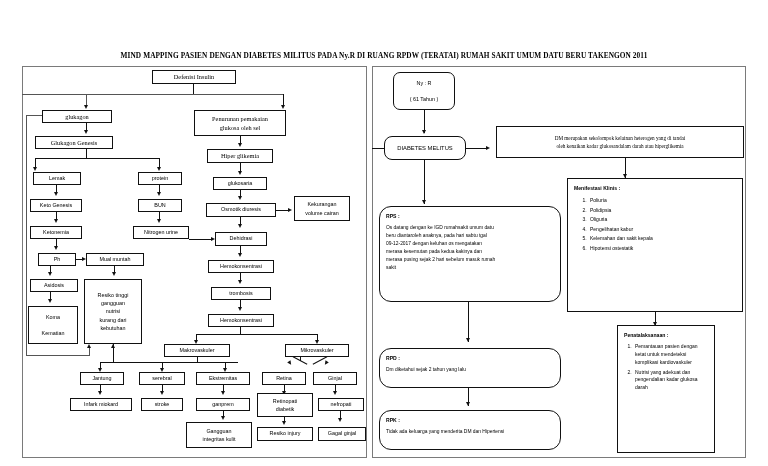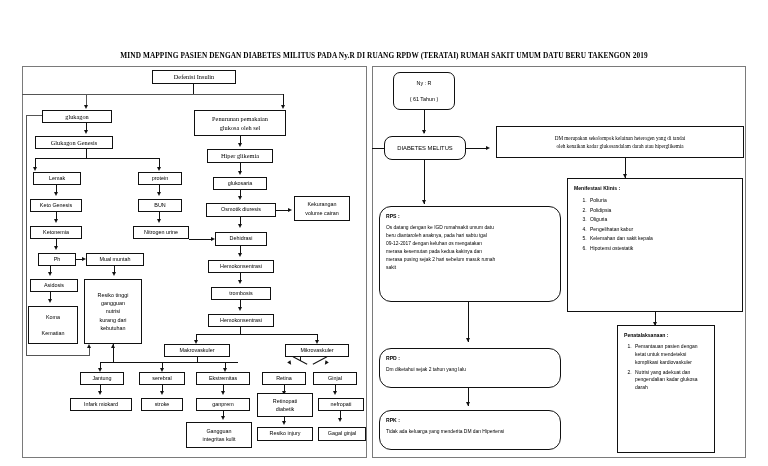--- a/index.html
+++ b/index.html
@@ -56,21 +56,21 @@
   .arw.up{border-left:2.6px solid transparent;border-right:2.6px solid transparent;
           border-bottom:4px solid #111;}
   .arw.dl{border-left:2.6px solid transparent;border-right:2.6px solid transparent;
           border-top:4px solid #111;transform:rotate(35deg);}
   .arw.dr{border-left:2.6px solid transparent;border-right:2.6px solid transparent;
           border-top:4px solid #111;transform:rotate(-35deg);}
 </style>
 </head>
 <body>
 
-<div id="title">MIND MAPPING PASIEN DENGAN  DIABETES MILITUS  PADA Ny.R DI RUANG RPDW (TERATAI) RUMAH SAKIT UMUM DATU BERU TAKENGON 2019</div>
+<div id="title">MIND MAPPING PASIEN DENGAN  DIABETES MILITUS  PADA Ny.R DI RUANG RPDW (TERATAI) RUMAH SAKIT UMUM DATU BERU TAKENGON 2011</div>
 
 <div class="frame" id="frame-left"></div>
 <div class="frame" id="frame-right"></div>
 
 <div class="node serif" style="left:152px;top:70px;width:84px;height:14px;">
   <span>Defenisi Insulin</span>
   </div>
 
 <div class="ln lnv" style="left:193px;top:84px;height:10px;"></div>
 <div class="ln lnh g" style="left:22px;top:94px;width:262px;"></div>

